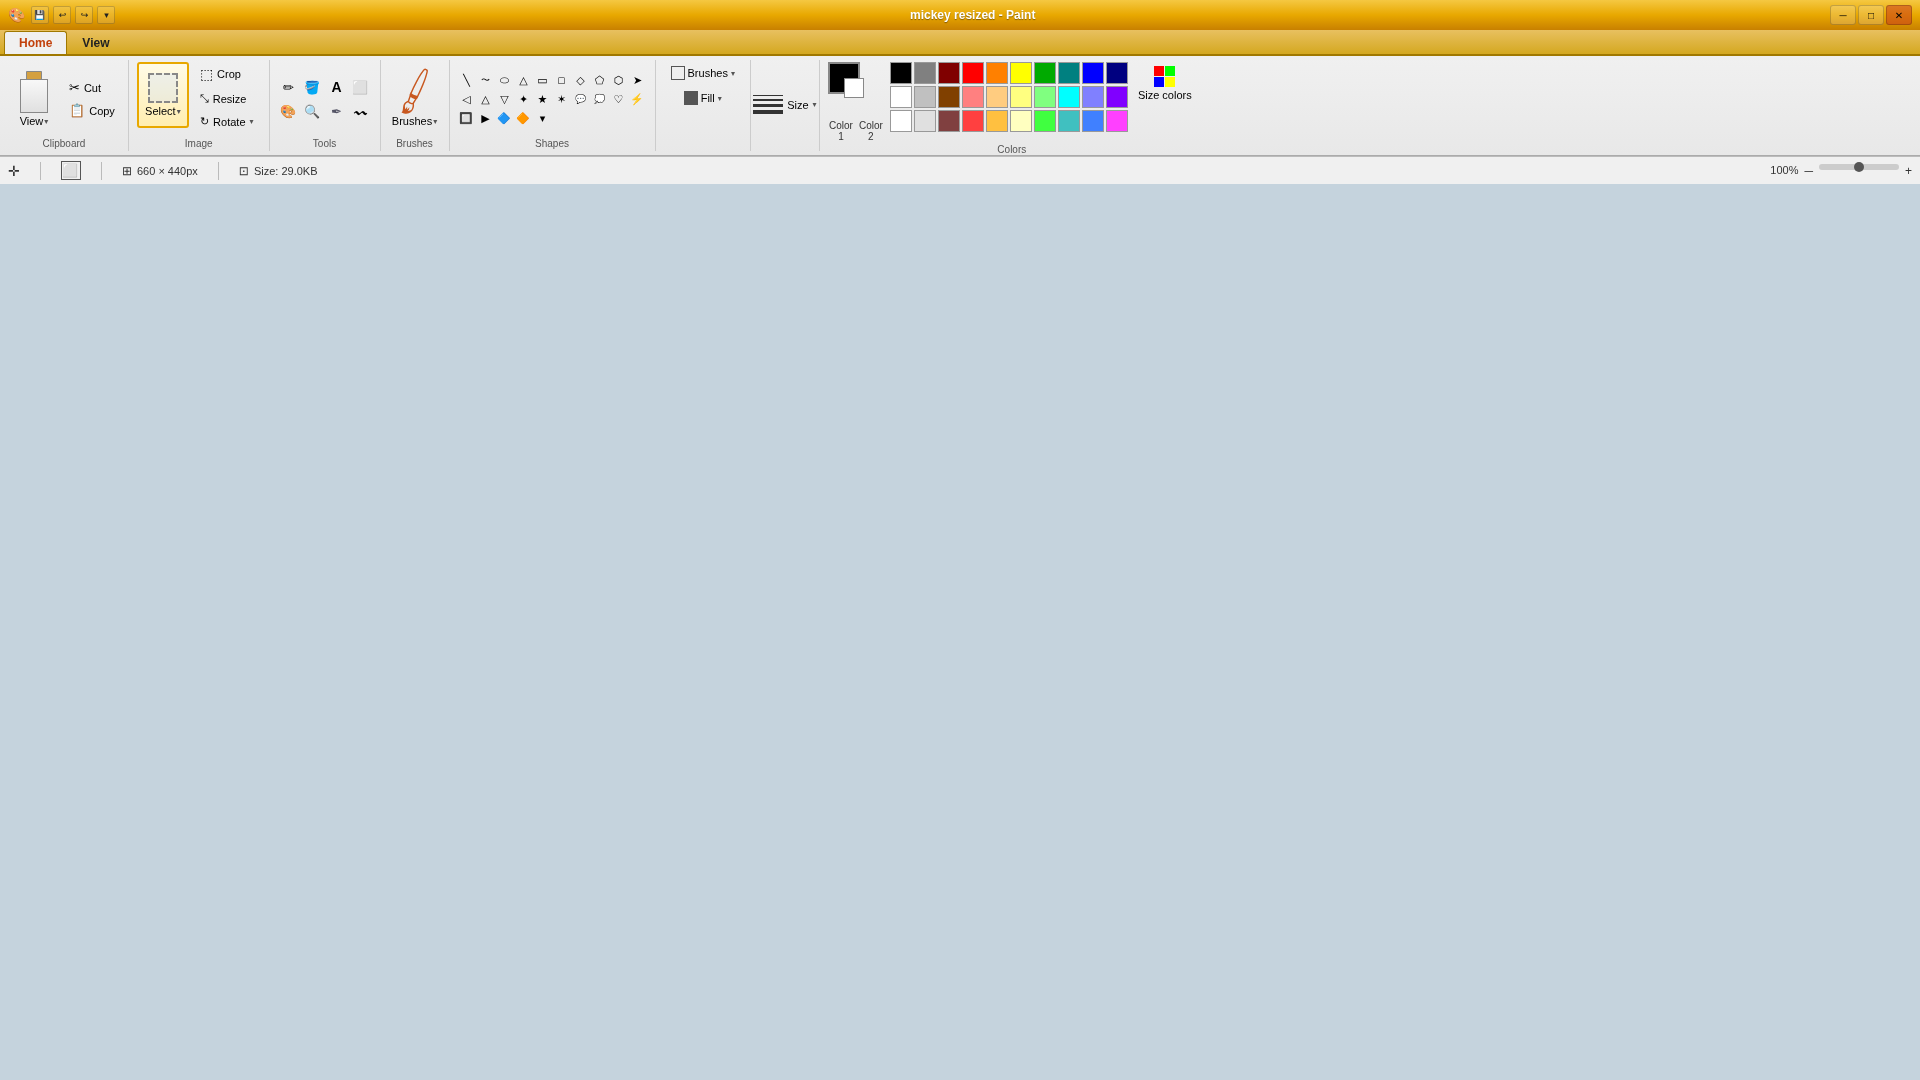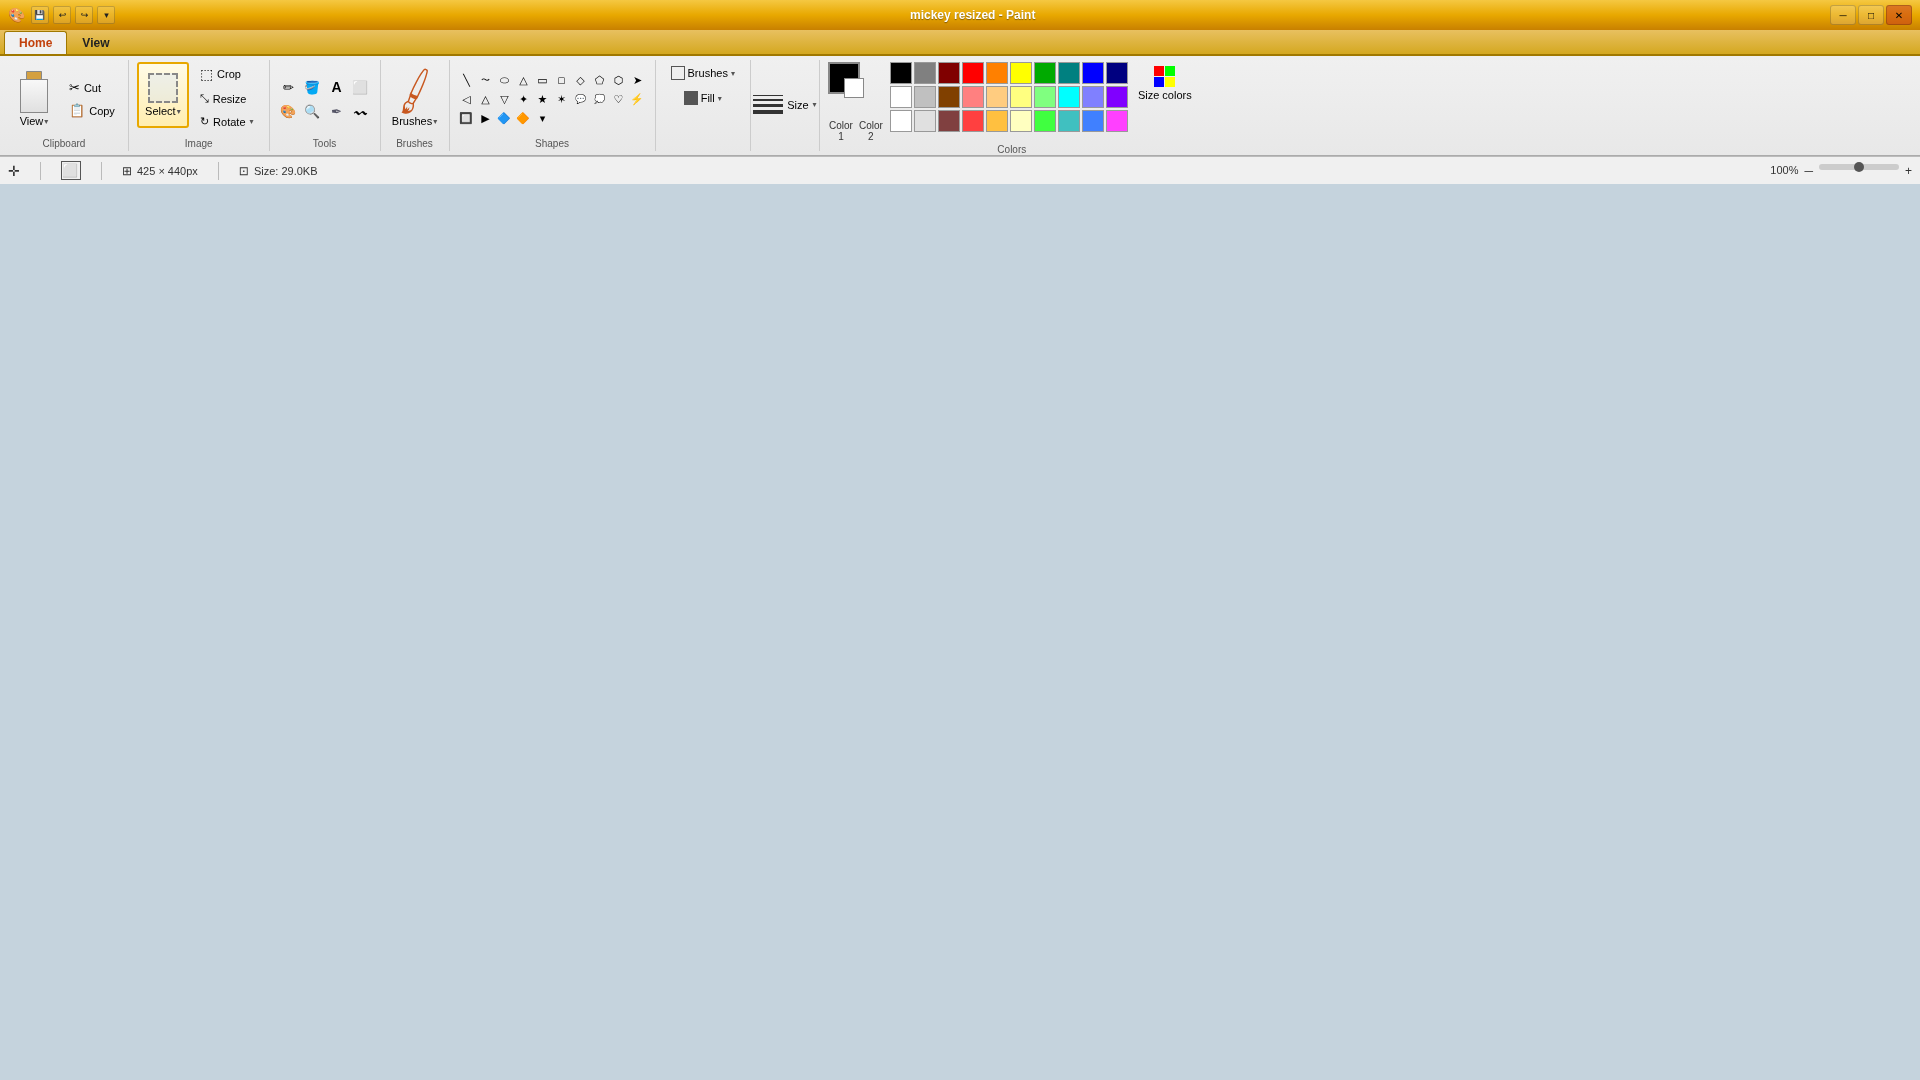--- a/index.html
+++ b/index.html
@@ -606,21 +606,21 @@
   <div class="status-item">
     <span style="font-size:14px;">✛</span>
   </div>
   <div class="status-sep"></div>
   <div class="status-item">
     <span style="font-size:13px;border:1px solid #555;padding:1px;">⬜</span>
   </div>
   <div class="status-sep"></div>
   <div class="status-item">
     <span style="font-size:12px;">⊞</span>
-    <span>425 × 440px</span>
+    <span>660 × 440px</span>
   </div>
   <div class="status-sep"></div>
   <div class="status-item">
     <span style="font-size:12px;">⊡</span>
     <span>Size: 29.0KB</span>
   </div>
   <div id="zoom-area">
     <span>100%</span>
     <div style="cursor:pointer;font-size:12px;">─</div>
     <div class="zoom-slider">

